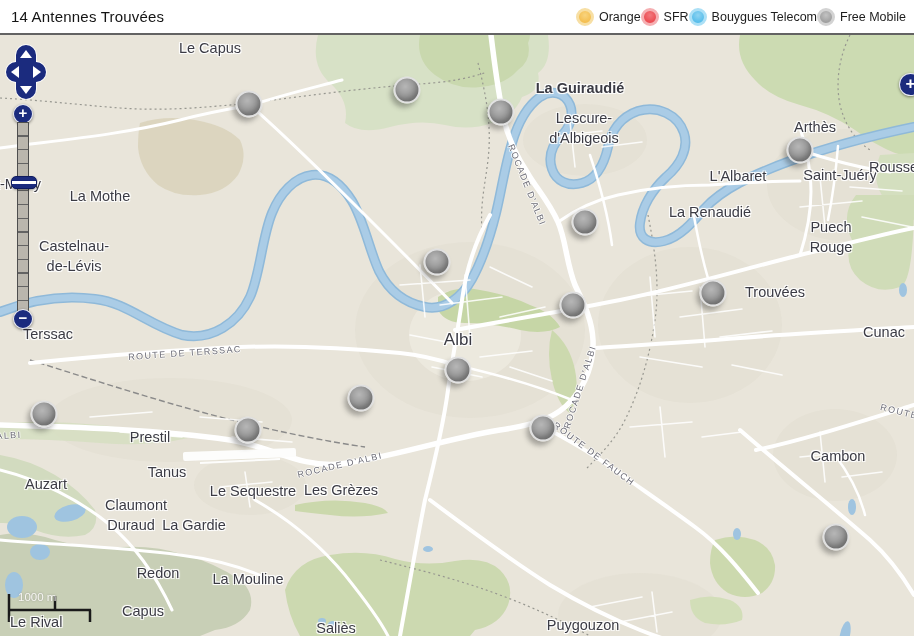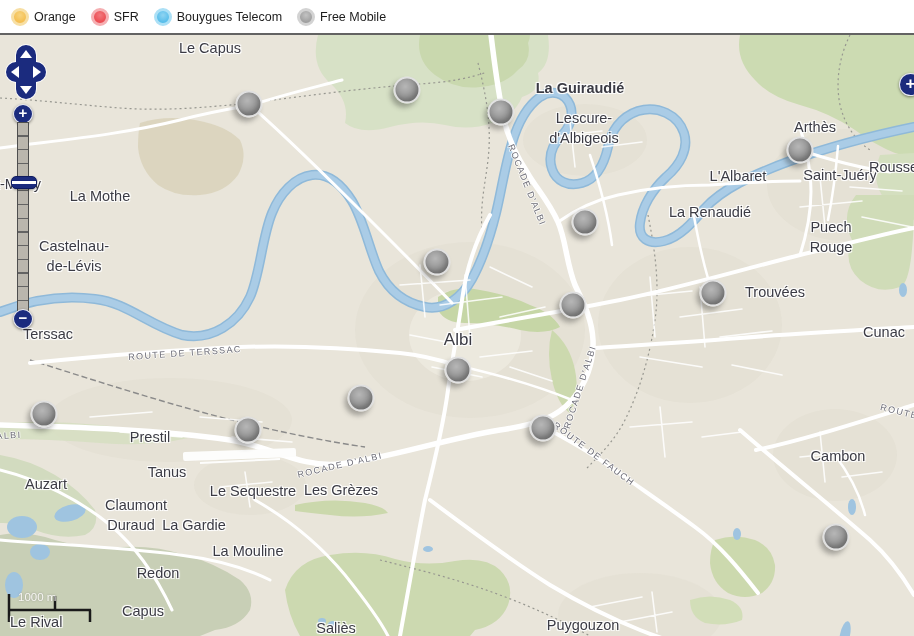--- a/index.html
+++ b/index.html
@@ -1,20 +1,20 @@
 <!DOCTYPE html>
 <html><head>
 <meta charset="utf-8">
 <style>
   html,body{margin:0;padding:0;background:#fff;width:914px;height:636px;overflow:hidden;
     font-family:"Liberation Sans",sans-serif;}
   .header{height:35px;box-sizing:border-box;display:flex;align-items:center;
     justify-content:space-between;padding:0 8px 0 11px;background:#fff;border-bottom:2px solid #636363;}
   .title{font-size:15px;color:#141414;letter-spacing:.2px;}
-  .legend{display:flex;align-items:center;gap:15px;}
+  .legend{display:flex;align-items:center;gap:0;}
   .legend-item{display:flex;align-items:center;gap:5px;font-size:12.5px;color:#1d1d1d;}
   .legend-dot{width:12px;height:12px;border-radius:50%;border:3px solid #ccc;flex:0 0 auto;}
   #map-area{position:relative;width:914px;height:601px;overflow:hidden;background:#e9e5da;}
   #map-svg{position:absolute;left:0;top:0;z-index:1;}
   .road-label{position:absolute;z-index:2;font-size:9px;color:#6e6e78;letter-spacing:1.4px;
     white-space:nowrap;transform-origin:center;pointer-events:none;
     text-shadow:-1px 0 0 rgba(255,255,255,.8),1px 0 0 rgba(255,255,255,.8),0 -1px 0 rgba(255,255,255,.8),0 1px 0 rgba(255,255,255,.8);}
   .place-label{position:absolute;z-index:3;transform:translate(-50%,-50%);font-size:14.5px;
     color:#3b3b44;text-align:center;line-height:1.4;white-space:pre-line;pointer-events:none;
     text-shadow:-1px -1px 0 rgba(255,255,255,.9),1px -1px 0 rgba(255,255,255,.9),
@@ -37,20 +37,21 @@
     background:linear-gradient(#1b2b7e 0 3.5px,#fff 3.5px 6.5px,#1b2b7e 6.5px);
     border:1px solid #0e1a5e;box-shadow:0 1px 2px rgba(0,0,0,.4);}
   #expand-btn{left:899px;top:38px;width:23px;height:23px;line-height:19px;font-size:17px;}
   #scale-text{position:absolute;z-index:4;left:18px;top:556px;font-size:11.5px;
     color:rgba(251,250,247,.95);text-shadow:0 0 2px rgba(110,110,110,.6);pointer-events:none;}
 </style>
 </head>
 <body>
 
 <div class="header">
+  <div class="title">14 Antennes Trouvées</div>
   <div class="legend" id="legend">
       <div class="legend-item">
         <span class="legend-dot" style="border-color: rgb(247, 223, 164); background: radial-gradient(circle at 50% 35%, rgb(248, 212, 126), rgb(242, 181, 61));"></span>
         <span>Orange</span>
       </div>
       <div class="legend-item">
         <span class="legend-dot" style="border-color: rgb(245, 175, 178); background: radial-gradient(circle at 50% 35%, rgb(242, 120, 125), rgb(233, 58, 64));"></span>
         <span>SFR</span>
       </div>
       <div class="legend-item">
@@ -197,21 +198,21 @@
       <div class="place-label left" style="left: -4px; top: 149px;">t-Marty</div>
       <div class="place-label" style="left: 150px; top: 402px;">Prestil</div>
       <div class="place-label" style="left: 167px; top: 437px;">Tanus</div>
       <div class="place-label" style="left: 46px; top: 449px;">Auzart</div>
       <div class="place-label" style="left: 253px; top: 456px;">Le Sequestre</div>
       <div class="place-label" style="left: 341px; top: 455px;">Les Grèzes</div>
       <div class="place-label" style="left: 136px; top: 470px; text-align: right;">Claumont</div>
       <div class="place-label" style="left: 131px; top: 490px;">Duraud</div>
       <div class="place-label" style="left: 194px; top: 490px;">La Gardie</div>
       <div class="place-label" style="left: 158px; top: 538px;">Redon</div>
-      <div class="place-label" style="left: 248px; top: 516px;">La Mouline</div>
+      <div class="place-label" style="left: 248px; top: 544px;">La Mouline</div>
       <div class="place-label" style="left: 143px; top: 576px;">Capus</div>
       <div class="place-label left" style="left: 10px; top: 587px;">Le Rival</div>
       <div class="place-label" style="left: 336px; top: 593px;">Saliès</div>
       <div class="place-label" style="left: 583px; top: 590px;">Puygouzon</div>
       <div class="place-label" style="left: 838px; top: 421px;">Cambon</div>
     </div>
   <div id="marker-layer">
       <div class="antenna-marker" style="left: 249px; top: 69px;"></div>
       <div class="antenna-marker" style="left: 407px; top: 55px;"></div>
       <div class="antenna-marker" style="left: 501px; top: 77px;"></div>

